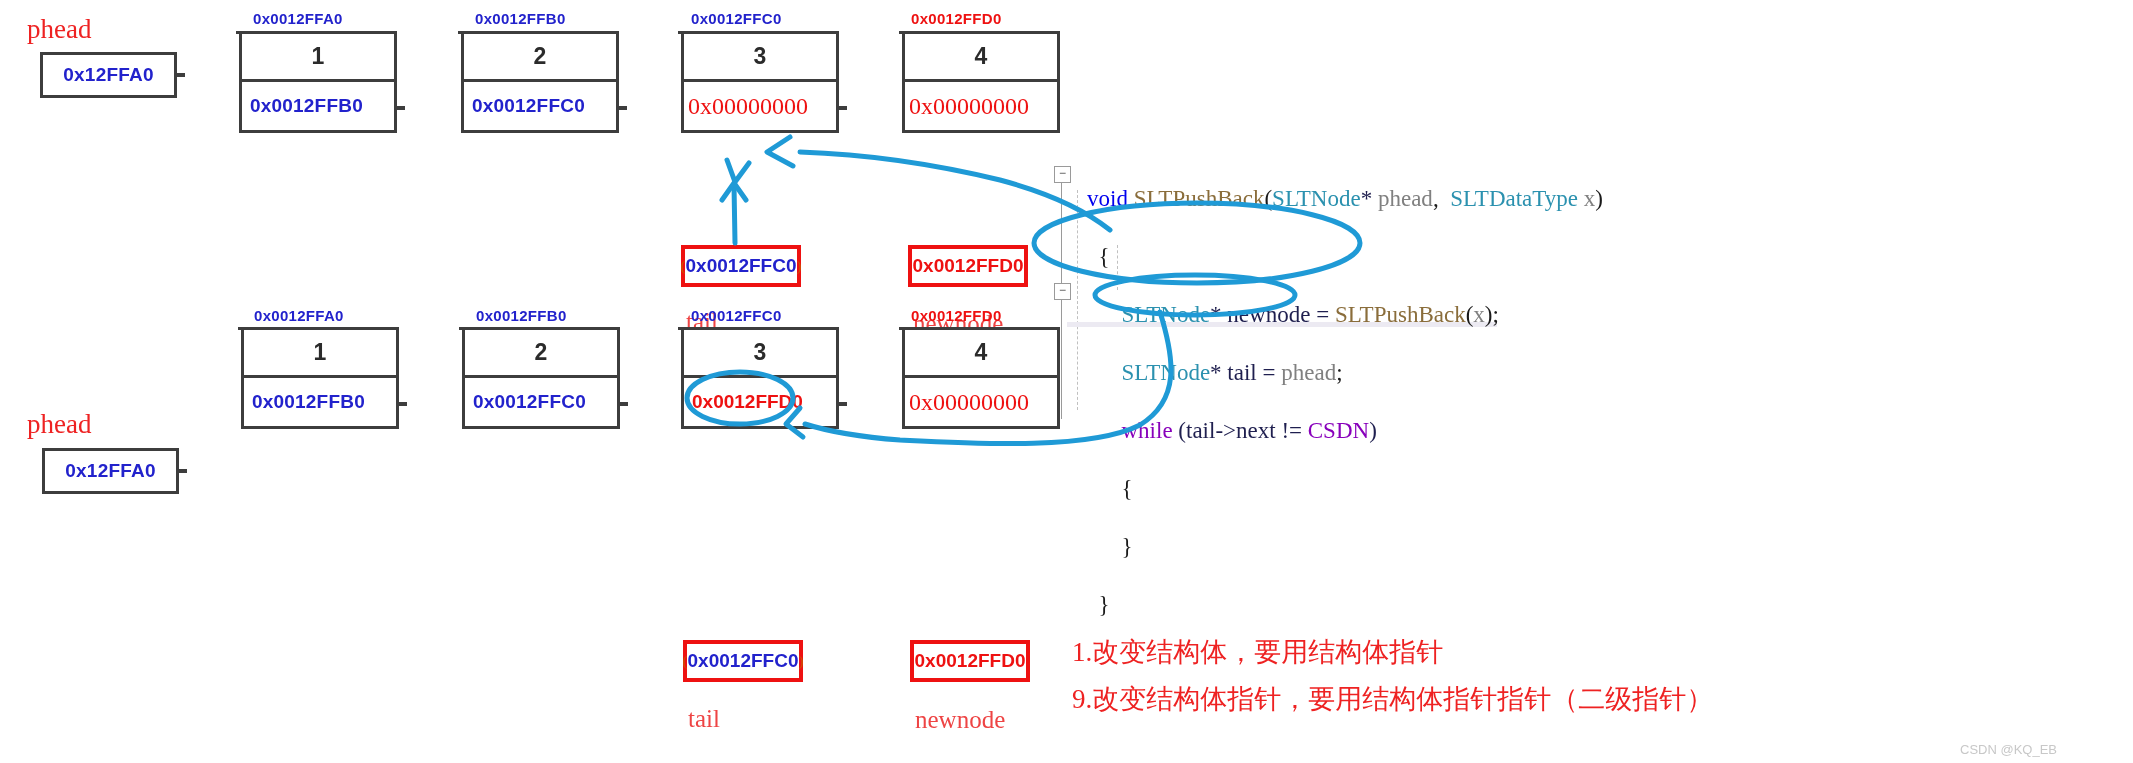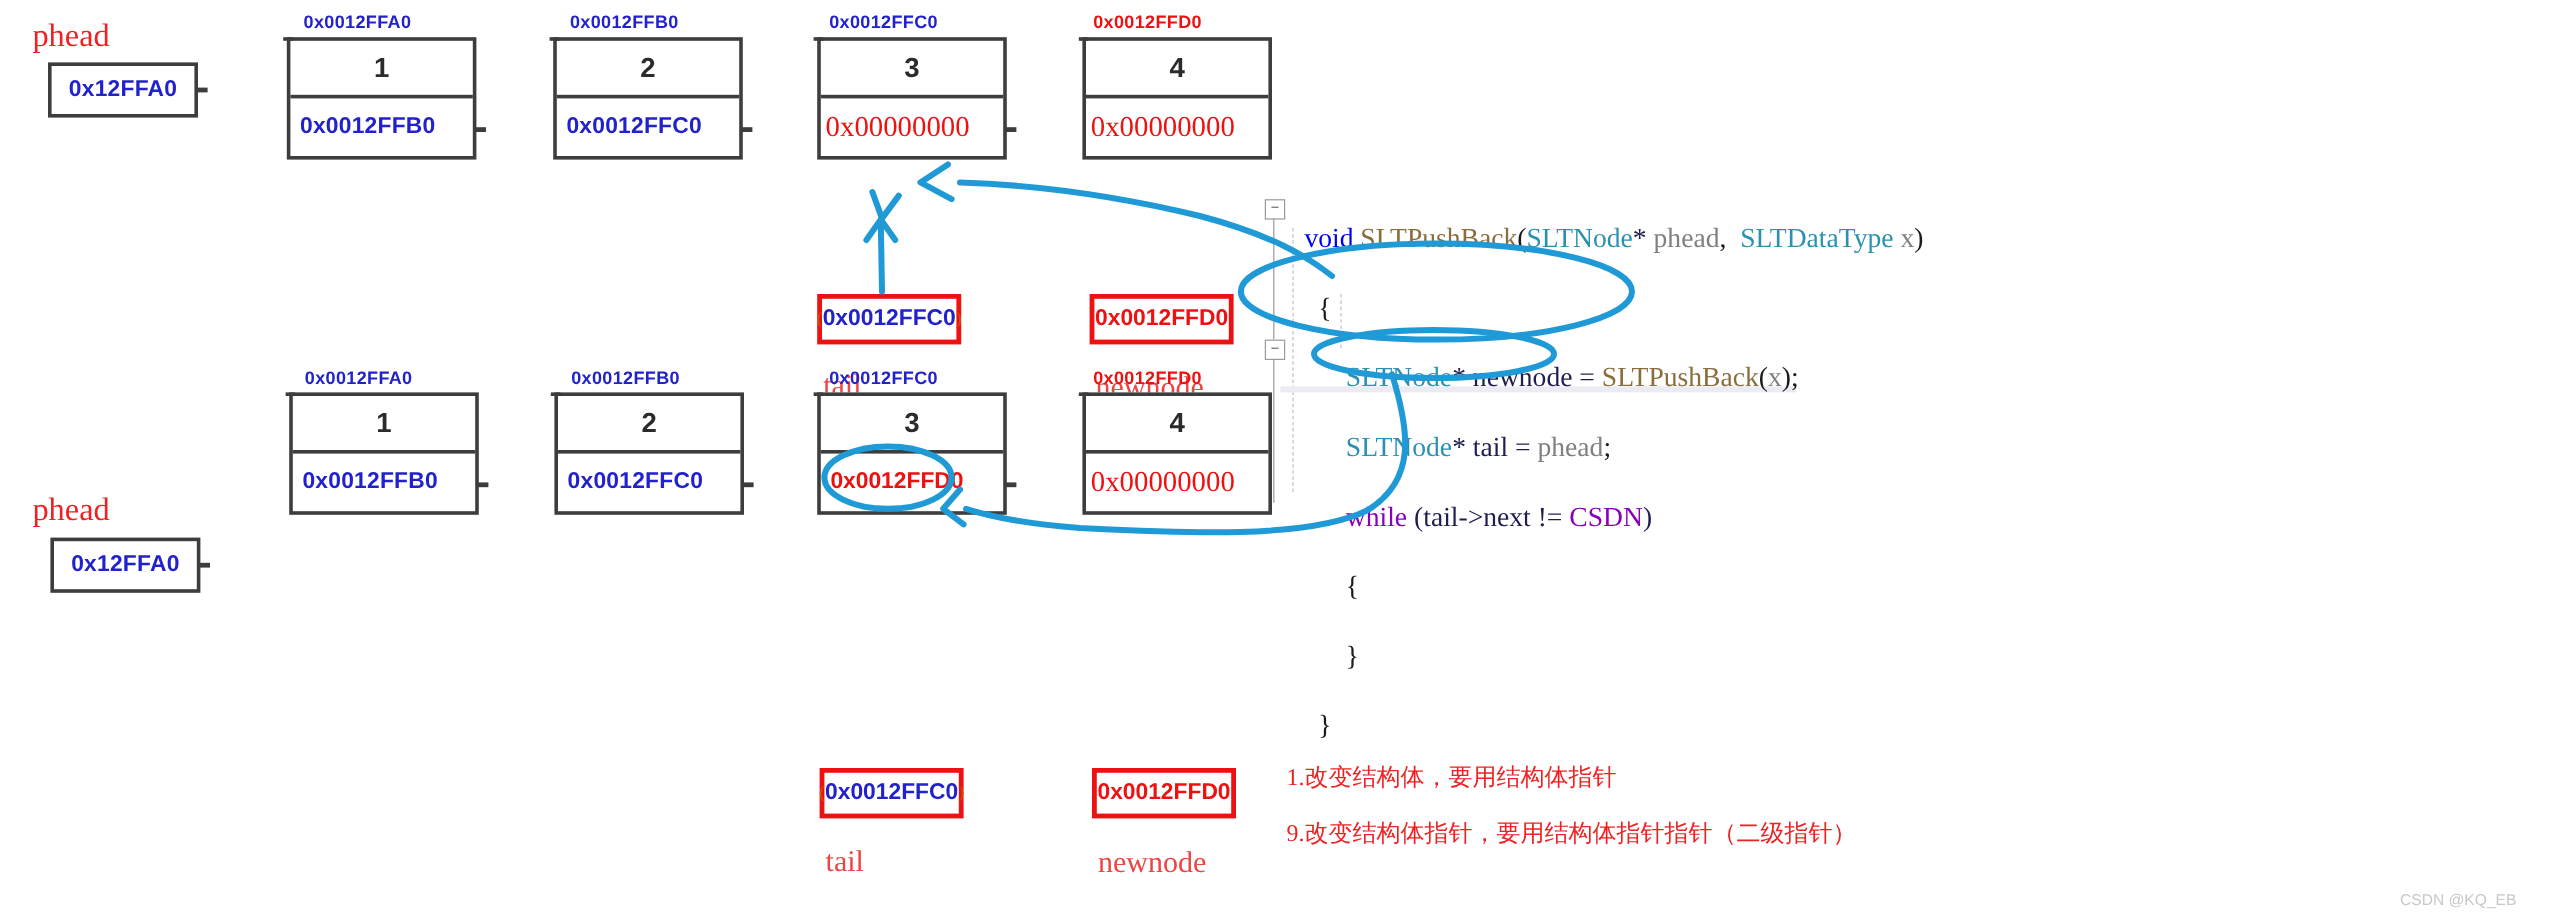--- a/index.html
+++ b/index.html
@@ -20,21 +20,21 @@
   .node-stub{position:absolute;right:-11px;top:72px;width:10px;height:4px;background:#3d3d3d;}
   .node-tick{position:absolute;left:-6px;top:-3px;width:8px;height:3px;background:#3d3d3d;}
 
   
   .node-head{position:absolute;font-family:"Liberation Sans",sans-serif;font-weight:bold;
              font-size:15px;letter-spacing:.3px;}
   .hb{color:#2222cc;}
   .hr{color:#ee1111;}
 
   
-  .phead-box{position:absolute;width:125px;height:46px;border:3px solid #3d3d3d;background:#fff;
+  .phead-box{position:absolute;width:137px;height:46px;border:3px solid #3d3d3d;background:#fff;
              box-sizing:border-box;display:flex;align-items:center;justify-content:center;}
   .phead-label{position:absolute;font-family:"Liberation Serif",serif;font-size:27px;color:#ee2222;}
 
   
   .varbox{position:absolute;width:120px;height:42px;border:4px solid #ee1111;background:#fff;
           box-sizing:border-box;display:flex;align-items:center;justify-content:center;}
   .varbox .v{font-family:"Liberation Sans",sans-serif;font-weight:bold;font-size:19px;}
   .v-blue{color:#2222cc;}
   .v-red{color:#ee1111;}
   .paren{color:#cc5500;font-size:15px;}
@@ -51,21 +51,21 @@
   .var{color:#808080;}     
   .plain{color:#1f1f4f;}
   .fold{position:absolute;width:15px;height:15px;border:1px solid #9a9a9a;background:#fff;
         color:#555;font-family:"Liberation Sans",sans-serif;font-size:12px;line-height:13px;
         text-align:center;}
   .guide-solid{position:absolute;width:1px;background:#9a9a9a;}
   .guide-dash{position:absolute;width:0;border-left:1px dashed #c0c0c0;}
   .code-sep{position:absolute;height:5px;background:#eceaf2;}
 
   
-  .note{position:absolute;font-family:"Liberation Serif",serif;font-size:20px;color:#ee2222;
+  .note{position:absolute;font-family:"Liberation Serif",serif;font-size:27px;color:#ee2222;
         white-space:nowrap;}
 
   
   .wm{position:absolute;font-family:"Liberation Sans",sans-serif;font-size:13px;color:#c8c8c8;}
 
   svg.ink{position:absolute;left:0;top:0;width:2133px;height:763px;pointer-events:none;overflow:visible;}
 </style>
 </head>
 <body>
 
@@ -200,21 +200,21 @@
 <span class="ln">      <span class="type">SLTNode</span><span class="plain">*</span> <span class="plain">tail</span> <span class="plain">=</span> <span class="var">phead</span>;</span>
 <span class="ln">      <span class="kw2">while</span> <span class="plain">(tail-&gt;next != </span><span class="kw2">CSDN</span><span class="plain">)</span></span>
 <span class="ln">      {</span>
 <span class="ln">      }</span>
 <span class="ln">  }</span>
   </div>
 
   <div class="note" style="left:1072px;top:634px;">1.改变结构体，要用结构体指针</div>
   <div class="note" style="left:1072px;top:681px;">9.改变结构体指针，要用结构体指针指针（二级指针）</div>
 
-  <div class="wm" style="left:2000px;top:742px;">CSDN @KQ_EB</div>
+  <div class="wm" style="left:1960px;top:742px;">CSDN @KQ_EB</div>
 
   <svg class="ink" viewBox="0 0 2133 763" xmlns="http://www.w3.org/2000/svg">
     <g fill="none" stroke="#1f9ad6" stroke-width="5" stroke-linecap="round" stroke-linejoin="round">
 
       <path d="M735,243 L734,185"></path>
       <path d="M722,200 L734,183 L746,200"></path>
       <path d="M727,160 L735,182 L749,163"></path>
 
       <path d="M1110,230 C1090,214 1060,196 1000,180
                C930,163 860,154 800,152"></path>

